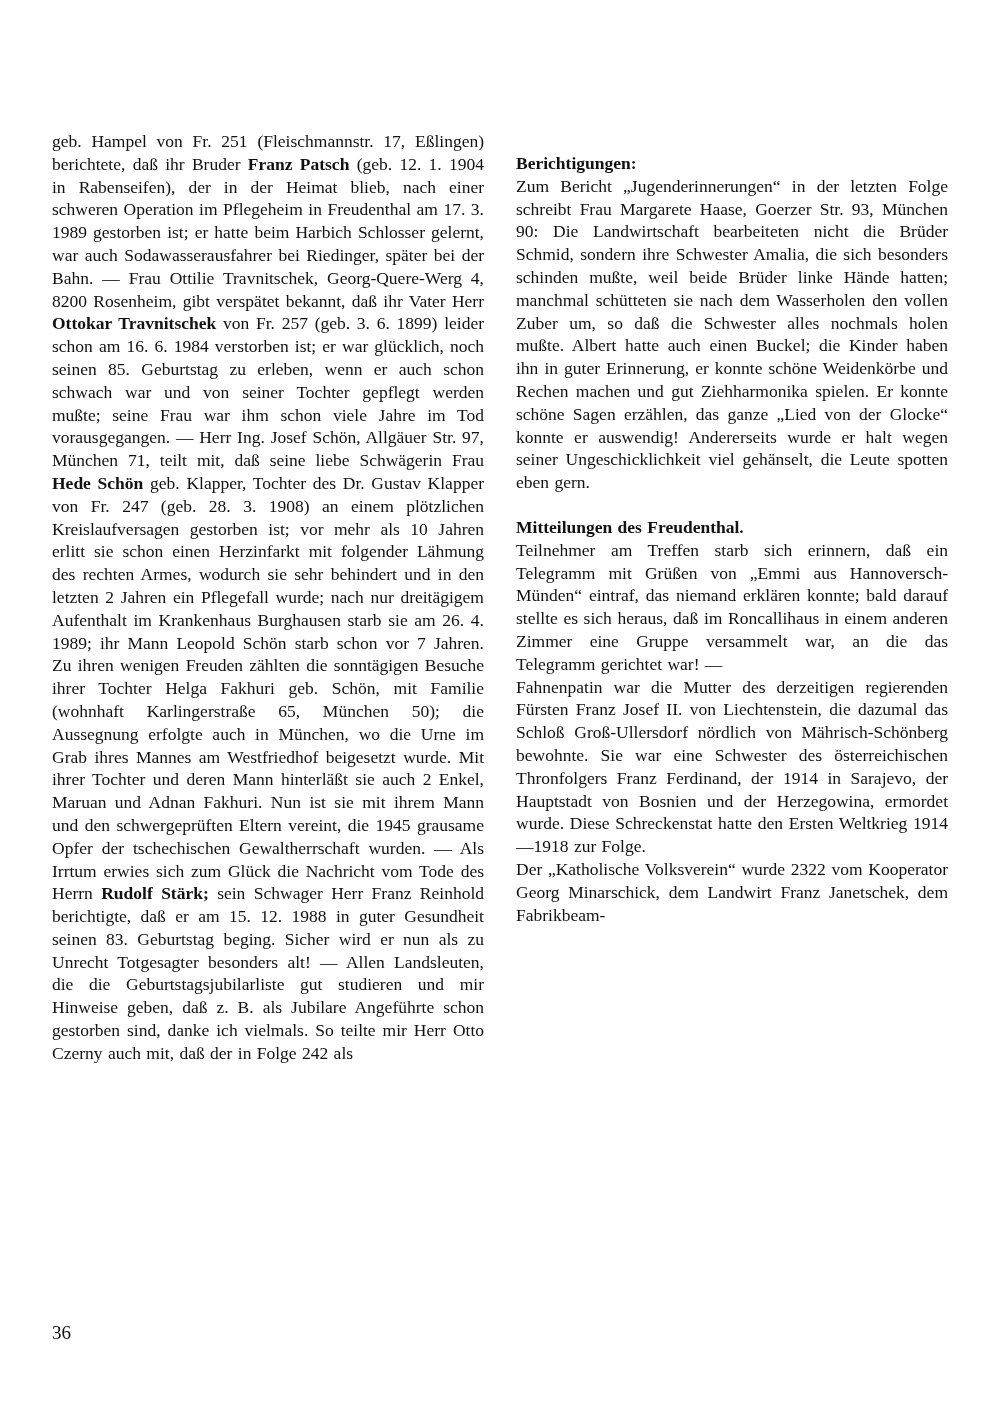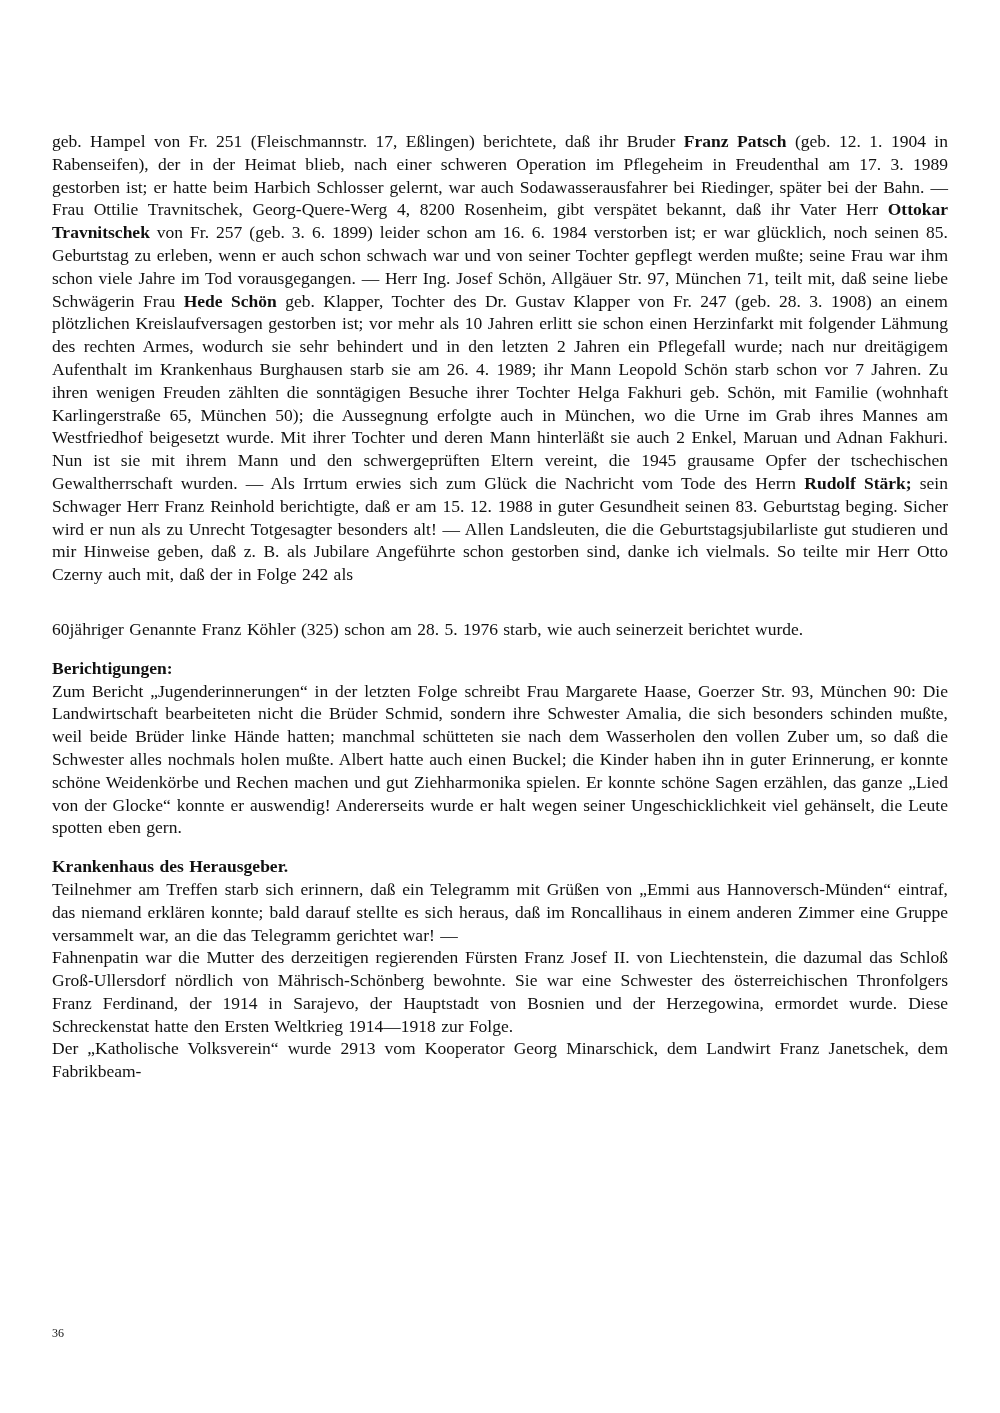--- a/index.html
+++ b/index.html
@@ -17,65 +17,63 @@
   }
   .page {
     position: absolute;
     top: 130px;
     left: 52px;
     right: 52px;
   }
   .columns {
     display: flex;
     gap: 32px;
-    flex-direction: column;
   }
   .column {
     flex: 1 1 0;
     min-width: 0;
   }
   .block {
     margin: 0;
     font-size: 17.5px;
     line-height: 22.8px;
     text-align: justify;
     word-spacing: 1px;
   }
   .block.space-before {
-    margin-top: 16px;
+    margin-top: 22px;
   }
   h3.block {
     font-weight: bold;
     font-size: 17.5px;
     text-align: left;
   }
   .bold {
     font-weight: bold;
   }
   .page-number {
     position: absolute;
     top: 1322px;
     left: 52px;
-    font-size: 12px;
+    font-size: 19px;
     line-height: 22.8px;
   }
 </style>
 </head>
 <body>
 
 <div class="page">
   <div class="columns">
     <div class="column">
         <p class="block"><span>geb. Hampel von Fr. 251 (Fleischmannstr. 17, Eßlingen) berichtete, daß ihr Bruder </span><span class="bold">Franz Patsch</span><span> (geb. 12. 1. 1904 in Rabenseifen), der in der Heimat blieb, nach einer schweren Operation im Pflegeheim in Freudenthal am 17. 3. 1989 gestorben ist; er hatte beim Harbich Schlosser gelernt, war auch Sodawasserausfahrer bei Riedinger, später bei der Bahn. — Frau Ottilie Travnitschek, Georg-Quere-Werg 4, 8200 Rosenheim, gibt verspätet bekannt, daß ihr Vater Herr </span><span class="bold">Ottokar Travnitschek</span><span> von Fr. 257 (geb. 3. 6. 1899) leider schon am 16. 6. 1984 verstorben ist; er war glücklich, noch seinen 85. Geburtstag zu erleben, wenn er auch schon schwach war und von seiner Tochter gepflegt werden mußte; seine Frau war ihm schon viele Jahre im Tod vorausgegangen. — Herr Ing. Josef Schön, Allgäuer Str. 97, München 71, teilt mit, daß seine liebe Schwägerin Frau </span><span class="bold">Hede Schön</span><span> geb. Klapper, Tochter des Dr. Gustav Klapper von Fr. 247 (geb. 28. 3. 1908) an einem plötzlichen Kreislaufversagen gestorben ist; vor mehr als 10 Jahren erlitt sie schon einen Herzinfarkt mit folgender Lähmung des rechten Armes, wodurch sie sehr behindert und in den letzten 2 Jahren ein Pflegefall wurde; nach nur dreitägigem Aufenthalt im Krankenhaus Burghausen starb sie am 26. 4. 1989; ihr Mann Leopold Schön starb schon vor 7 Jahren. Zu ihren wenigen Freuden zählten die sonntägigen Besuche ihrer Tochter Helga Fakhuri geb. Schön, mit Familie (wohnhaft Karlingerstraße 65, München 50); die Aussegnung erfolgte auch in München, wo die Urne im Grab ihres Mannes am Westfriedhof beigesetzt wurde. Mit ihrer Tochter und deren Mann hinterläßt sie auch 2 Enkel, Maruan und Adnan Fakhuri. Nun ist sie mit ihrem Mann und den schwergeprüften Eltern vereint, die 1945 grausame Opfer der tschechischen Gewaltherrschaft wurden. — Als Irrtum erwies sich zum Glück die Nachricht vom Tode des Herrn </span><span class="bold">Rudolf Stärk;</span><span> sein Schwager Herr Franz Reinhold berichtigte, daß er am 15. 12. 1988 in guter Gesundheit seinen 83. Geburtstag beging. Sicher wird er nun als zu Unrecht Totgesagter besonders alt! — Allen Landsleuten, die die Geburtstagsjubilarliste gut studieren und mir Hinweise geben, daß z. B. als Jubilare Angeführte schon gestorben sind, danke ich vielmals. So teilte mir Herr Otto Czerny auch mit, daß der in Folge 242 als</span></p>
       </div>
     <div class="column">
-        <p class="block"><span>60jähriger Genannte Franz Köhler (325) schon am 28. 5. 1976 starb, wie auch seinerzeit berichtet wurde.</span></p>
         <h3 class="block space-before"><span class="bold">Berichtigungen:</span></h3>
         <p class="block"><span>Zum Bericht „Jugenderinnerungen“ in der letzten Folge schreibt Frau Margarete Haase, Goerzer Str. 93, München 90: Die Landwirtschaft bearbeiteten nicht die Brüder Schmid, sondern ihre Schwester Amalia, die sich besonders schinden mußte, weil beide Brüder linke Hände hatten; manchmal schütteten sie nach dem Wasserholen den vollen Zuber um, so daß die Schwester alles nochmals holen mußte. Albert hatte auch einen Buckel; die Kinder haben ihn in guter Erinnerung, er konnte schöne Weidenkörbe und Rechen machen und gut Ziehharmonika spielen. Er konnte schöne Sagen erzählen, das ganze „Lied von der Glocke“ konnte er auswendig! Andererseits wurde er halt wegen seiner Ungeschicklichkeit viel gehänselt, die Leute spotten eben gern.</span></p>
-        <h3 class="block space-before"><span class="bold">Krankenhaus des Herausgeber.</span></h3>
+        <h3 class="block space-before"><span class="bold">Mitteilungen des Freudenthal.</span></h3>
         <p class="block"><span>Teilnehmer am Treffen starb sich erinnern, daß ein Telegramm mit Grüßen von „Emmi aus Hannoversch-Münden“ eintraf, das niemand erklären konnte; bald darauf stellte es sich heraus, daß im Roncallihaus in einem anderen Zimmer eine Gruppe versammelt war, an die das Telegramm gerichtet war! —</span></p>
         <p class="block"><span>Fahnenpatin war die Mutter des derzeitigen regierenden Fürsten Franz Josef II. von Liechtenstein, die dazumal das Schloß Groß-Ullersdorf nördlich von Mährisch-Schönberg bewohnte. Sie war eine Schwester des österreichischen Thronfolgers Franz Ferdinand, der 1914 in Sarajevo, der Hauptstadt von Bosnien und der Herzegowina, ermordet wurde. Diese Schreckenstat hatte den Ersten Weltkrieg 1914—1918 zur Folge.</span></p>
-        <p class="block"><span>Der „Katholische Volksverein“ wurde 2913 vom Kooperator Georg Minarschick, dem Landwirt Franz Janetschek, dem Fabrikbeam-</span></p>
+        <p class="block"><span>Der „Katholische Volksverein“ wurde 2322 vom Kooperator Georg Minarschick, dem Landwirt Franz Janetschek, dem Fabrikbeam-</span></p>
       </div>
   </div>
 </div>
 
 <div class="page-number">36</div>
 
 </body></html>

